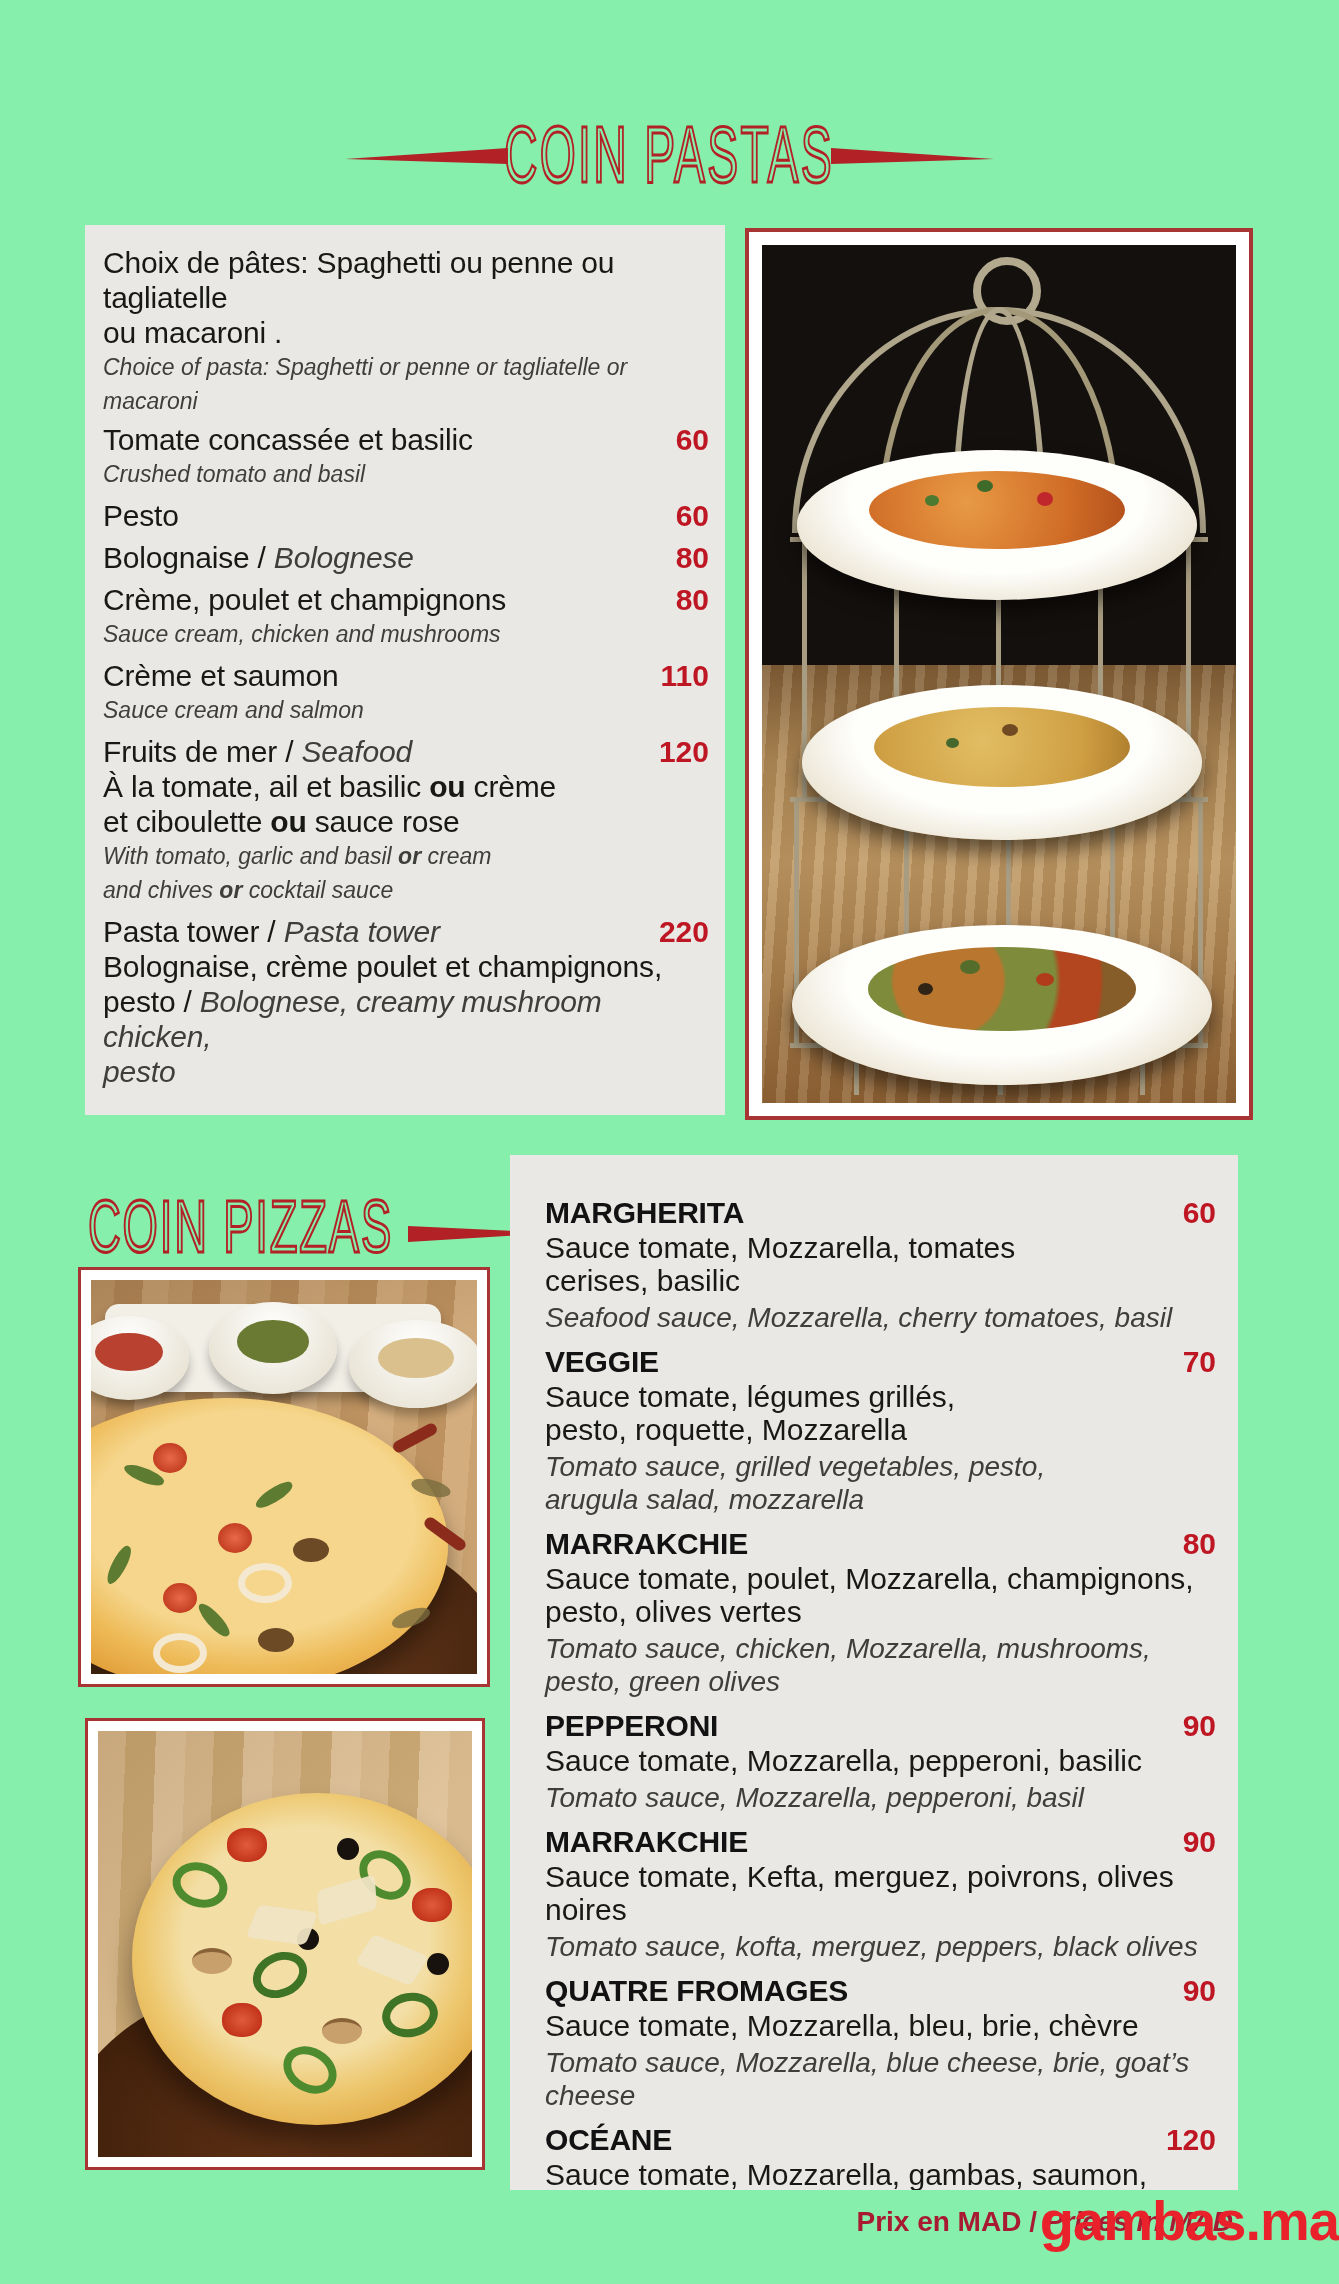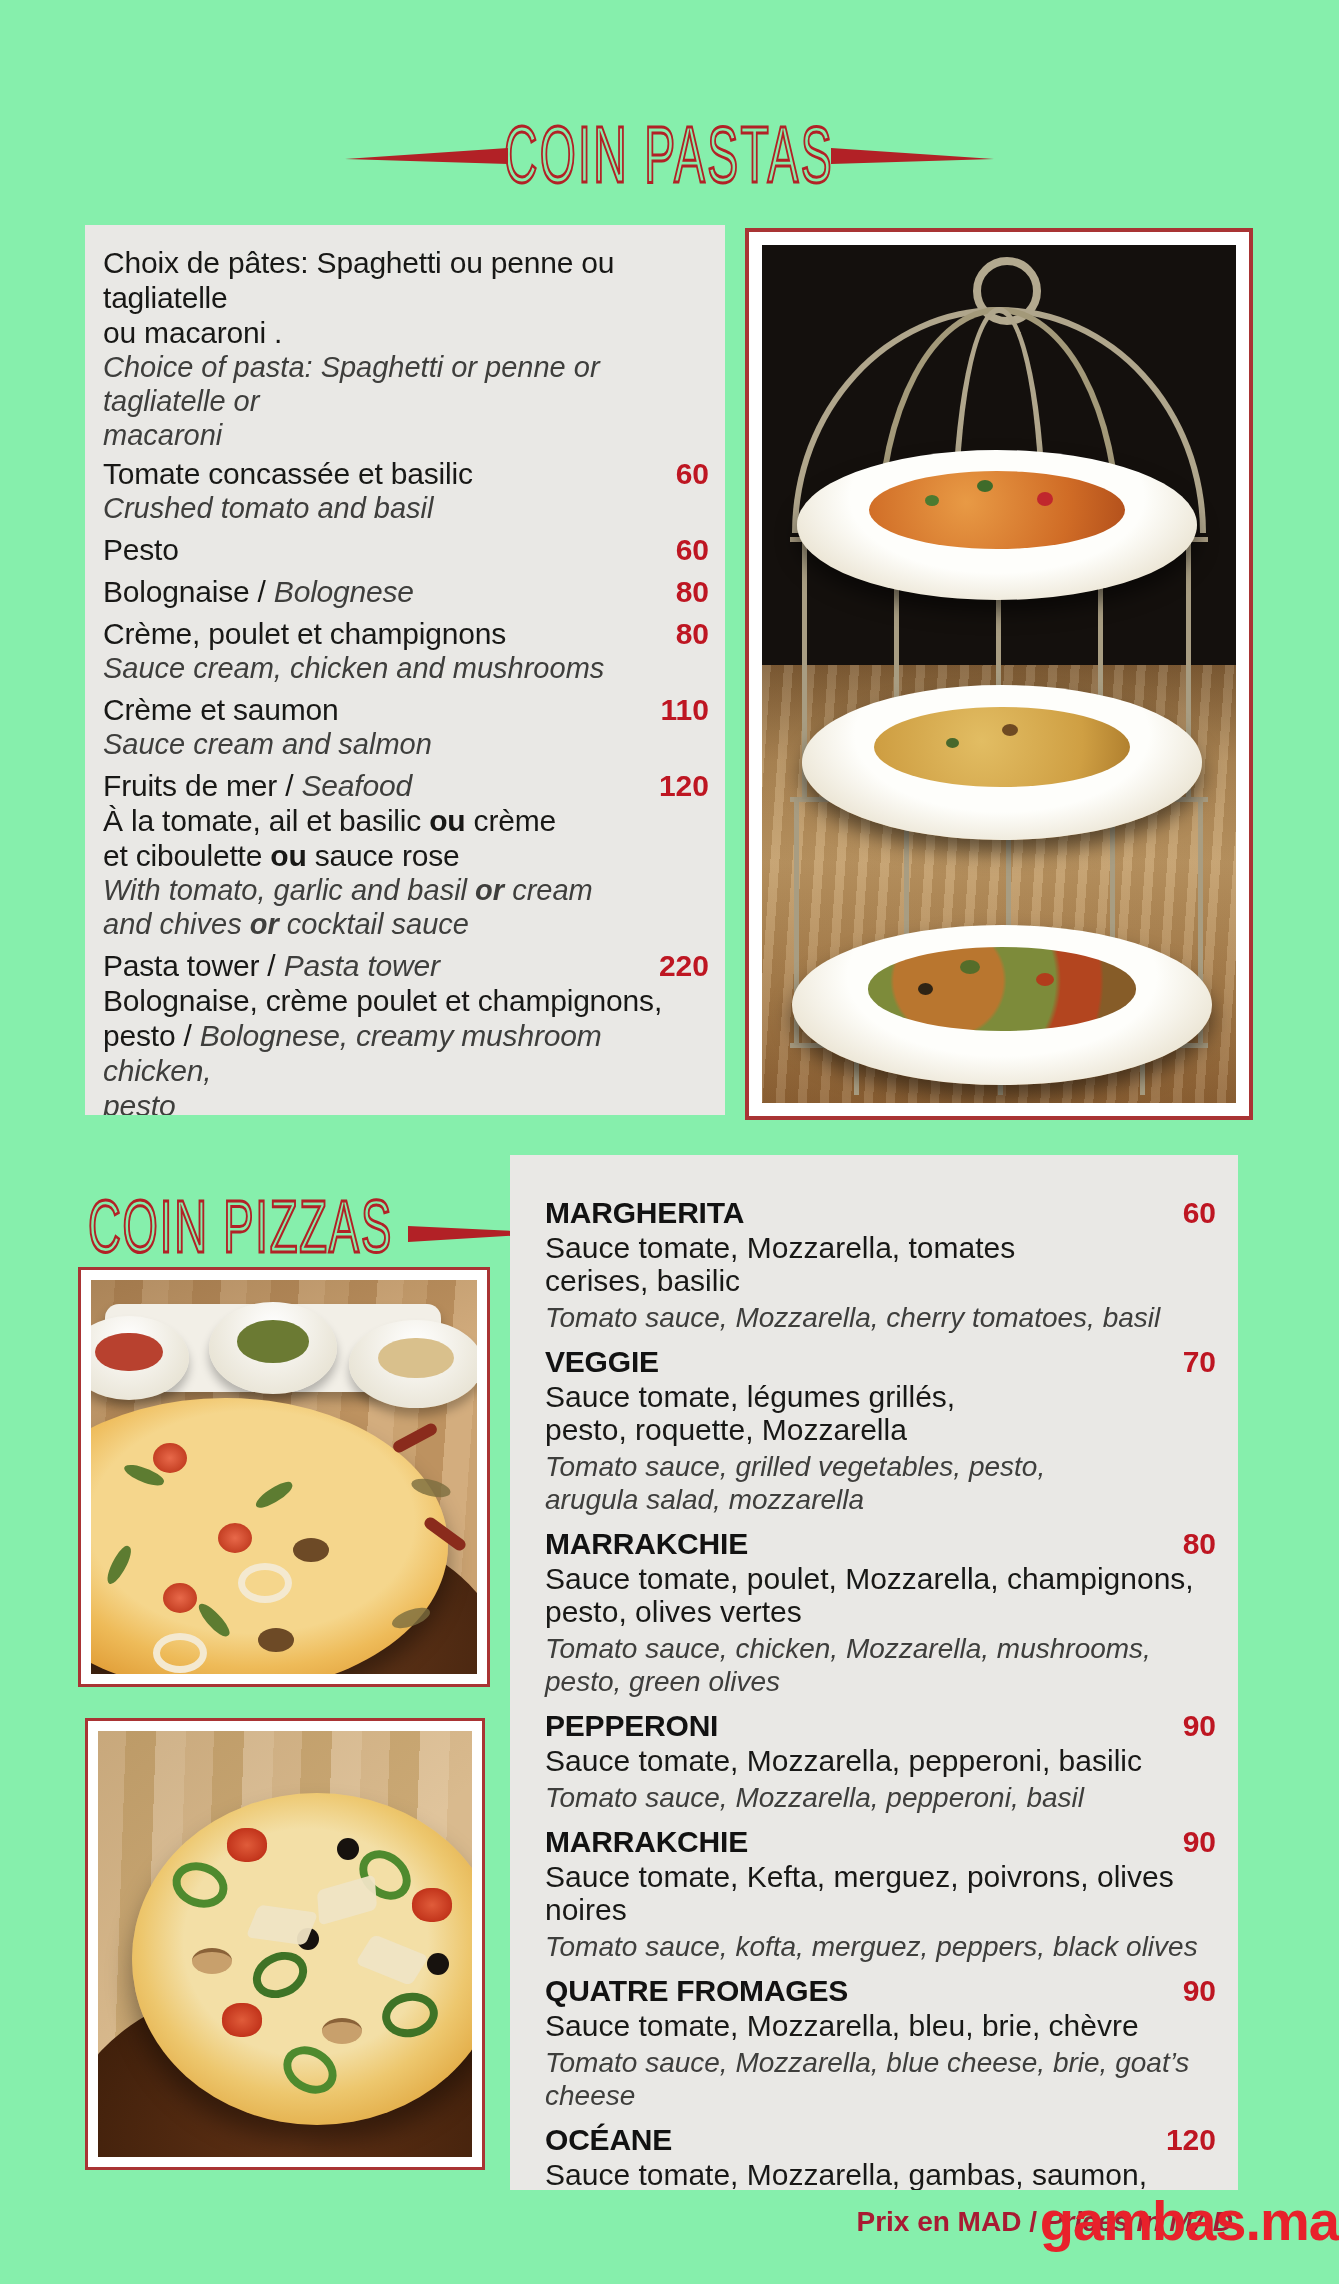--- a/index.html
+++ b/index.html
@@ -10,21 +10,21 @@
   .title-svg{position:absolute;display:block;}
   #t-pastas{left:0;top:92px;width:1339px;height:118px;}
   #t-pizzas{left:78px;top:1168px;width:480px;height:112px;}
 
   
   .panel{position:absolute;background:#e9e8e5;box-sizing:border-box;}
   .pasta-panel{left:85px;top:225px;width:640px;height:890px;padding:20px 16px 0 18px;overflow:hidden;}
   .pizza-panel{left:510px;top:1155px;width:728px;height:1035px;padding:40px 22px 0 35px;overflow:hidden;}
 
   .fr{font-size:30px;line-height:35px;color:#181816;letter-spacing:-.2px;white-space:pre-line;}
-  .en{font-size:29px;line-height:34px;color:#3e3e3c;font-style:italic;white-space:pre-line;}
+  .en{font-size:23px;line-height:34px;color:#3e3e3c;font-style:italic;white-space:pre-line;}
   .inl-en{font-style:italic;color:#3e3e3c;}
   .price{font-weight:bold;color:#be1622;font-size:30px;line-height:35px;white-space:nowrap;padding-left:12px;}
   .row{display:flex;justify-content:space-between;align-items:flex-end;}
   .p-item{margin-bottom:7px;}
   .detail b{font-weight:bold;}
   .intro{margin-bottom:4px;}
 
   .z-item{margin-bottom:10px;}
   .z-head{display:flex;justify-content:space-between;align-items:flex-start;}
   .z-name{font-weight:bold;font-size:30px;line-height:36px;color:#121212;letter-spacing:-.2px;}
@@ -230,21 +230,21 @@
   </svg>
 
   <section class="panel pizza-panel">
     <div class="z-item">
       <div class="z-head">
           <span class="z-name">MARGHERITA</span>
           <span class="price">60</span>
         </div>
       <div class="z-fr">Sauce tomate, Mozzarella, tomates
 cerises, basilic</div>
-      <div class="z-en">Tomato sauce, Mozzarella, cherry tomatoes, basil</div>
+      <div class="z-en">Seafood sauce, Mozzarella, cherry tomatoes, basil</div>
     </div>
     <div class="z-item">
       <div class="z-head">
           <span class="z-name">VEGGIE</span>
           <span class="price">70</span>
         </div>
       <div class="z-fr">Sauce tomate, légumes grillés,
 pesto, roquette, Mozzarella</div>
       <div class="z-en">Tomato sauce, grilled vegetables, pesto,
 arugula salad, mozzarella</div>

